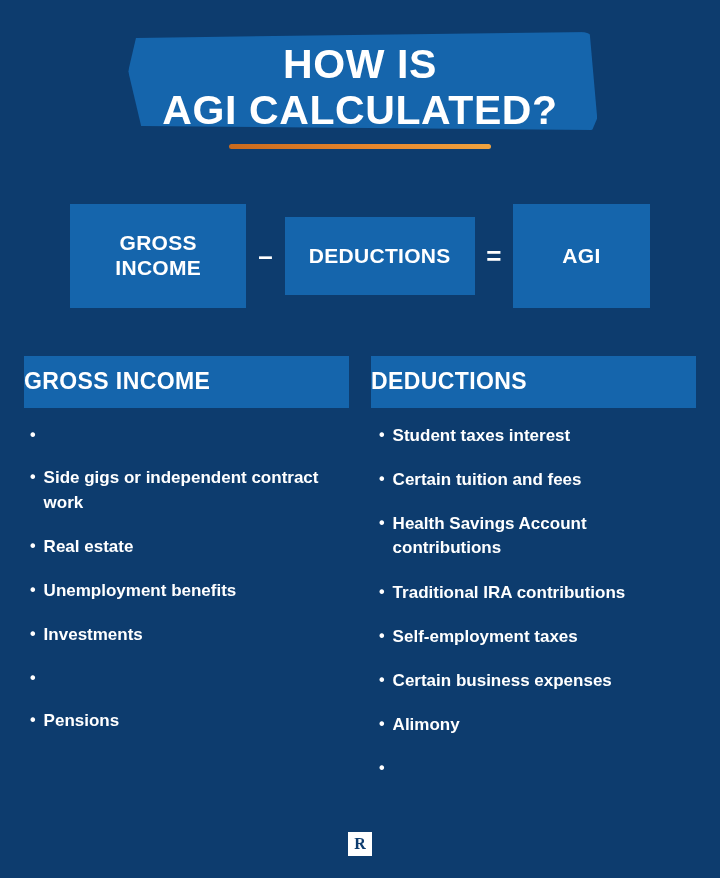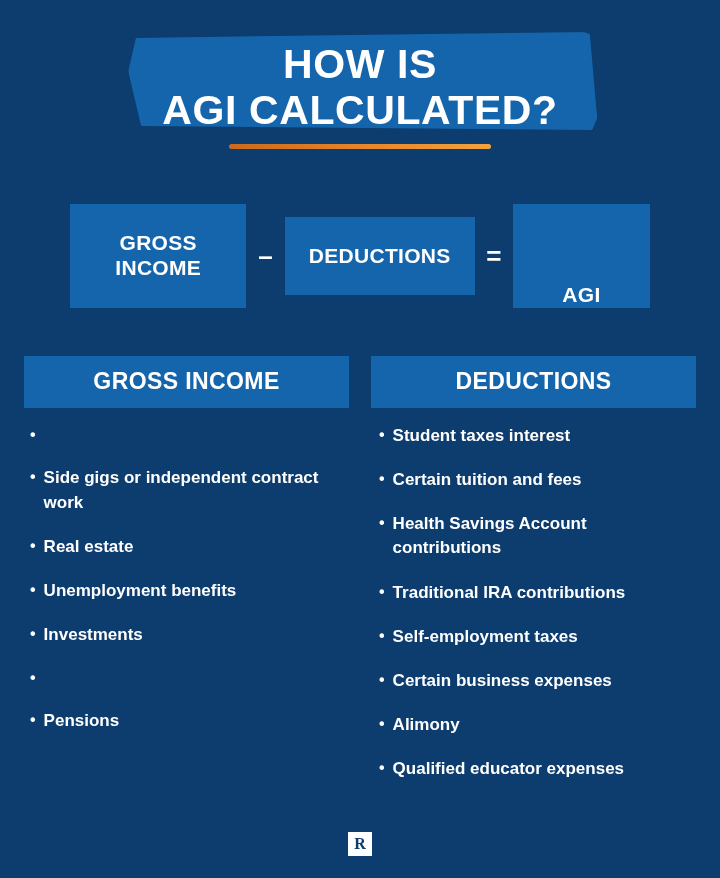--- a/index.html
+++ b/index.html
@@ -77,41 +77,40 @@
     height: 104px;
     flex-direction: column;
   }
   .f-ded {
     width: 198px;
     height: 78px;
   }
   .f-agi {
     width: 143px;
     height: 104px;
-    align-items: flex-end;
   }
   .f-op {
     width: 40px;
     text-align: center;
     font-size: 26px;
     font-weight: bold;
     color: #ffffff;
   }
 
   
   .columns {
     display: flex;
     margin-top: 48px;
     padding: 0 24px;
     gap: 22px;
   }
   .col { flex: 1; }
   .col-header {
     background: #1565ac;
-    text-align: center;
+    text-align: left;
     font-size: 23px;
     font-weight: bold;
     letter-spacing: 0.4px;
     text-transform: uppercase;
     padding: 12px 0 13px;
   }
   .list {
     list-style: none;
     margin-top: 16px;
   }
@@ -241,21 +240,20 @@
       <li>
           <span class="bullet">•</span>
           <span>Certain business expenses</span>
         </li>
       <li>
           <span class="bullet">•</span>
           <span>Alimony</span>
         </li>
       <li>
           <span class="bullet">•</span>
-          <span>Qualified educator expenses</span>
         </li>
     </ul>
   </div>
 
 </div>
 
 <div class="footer">
   <div class="logo-box">R</div>
 </div>
 

